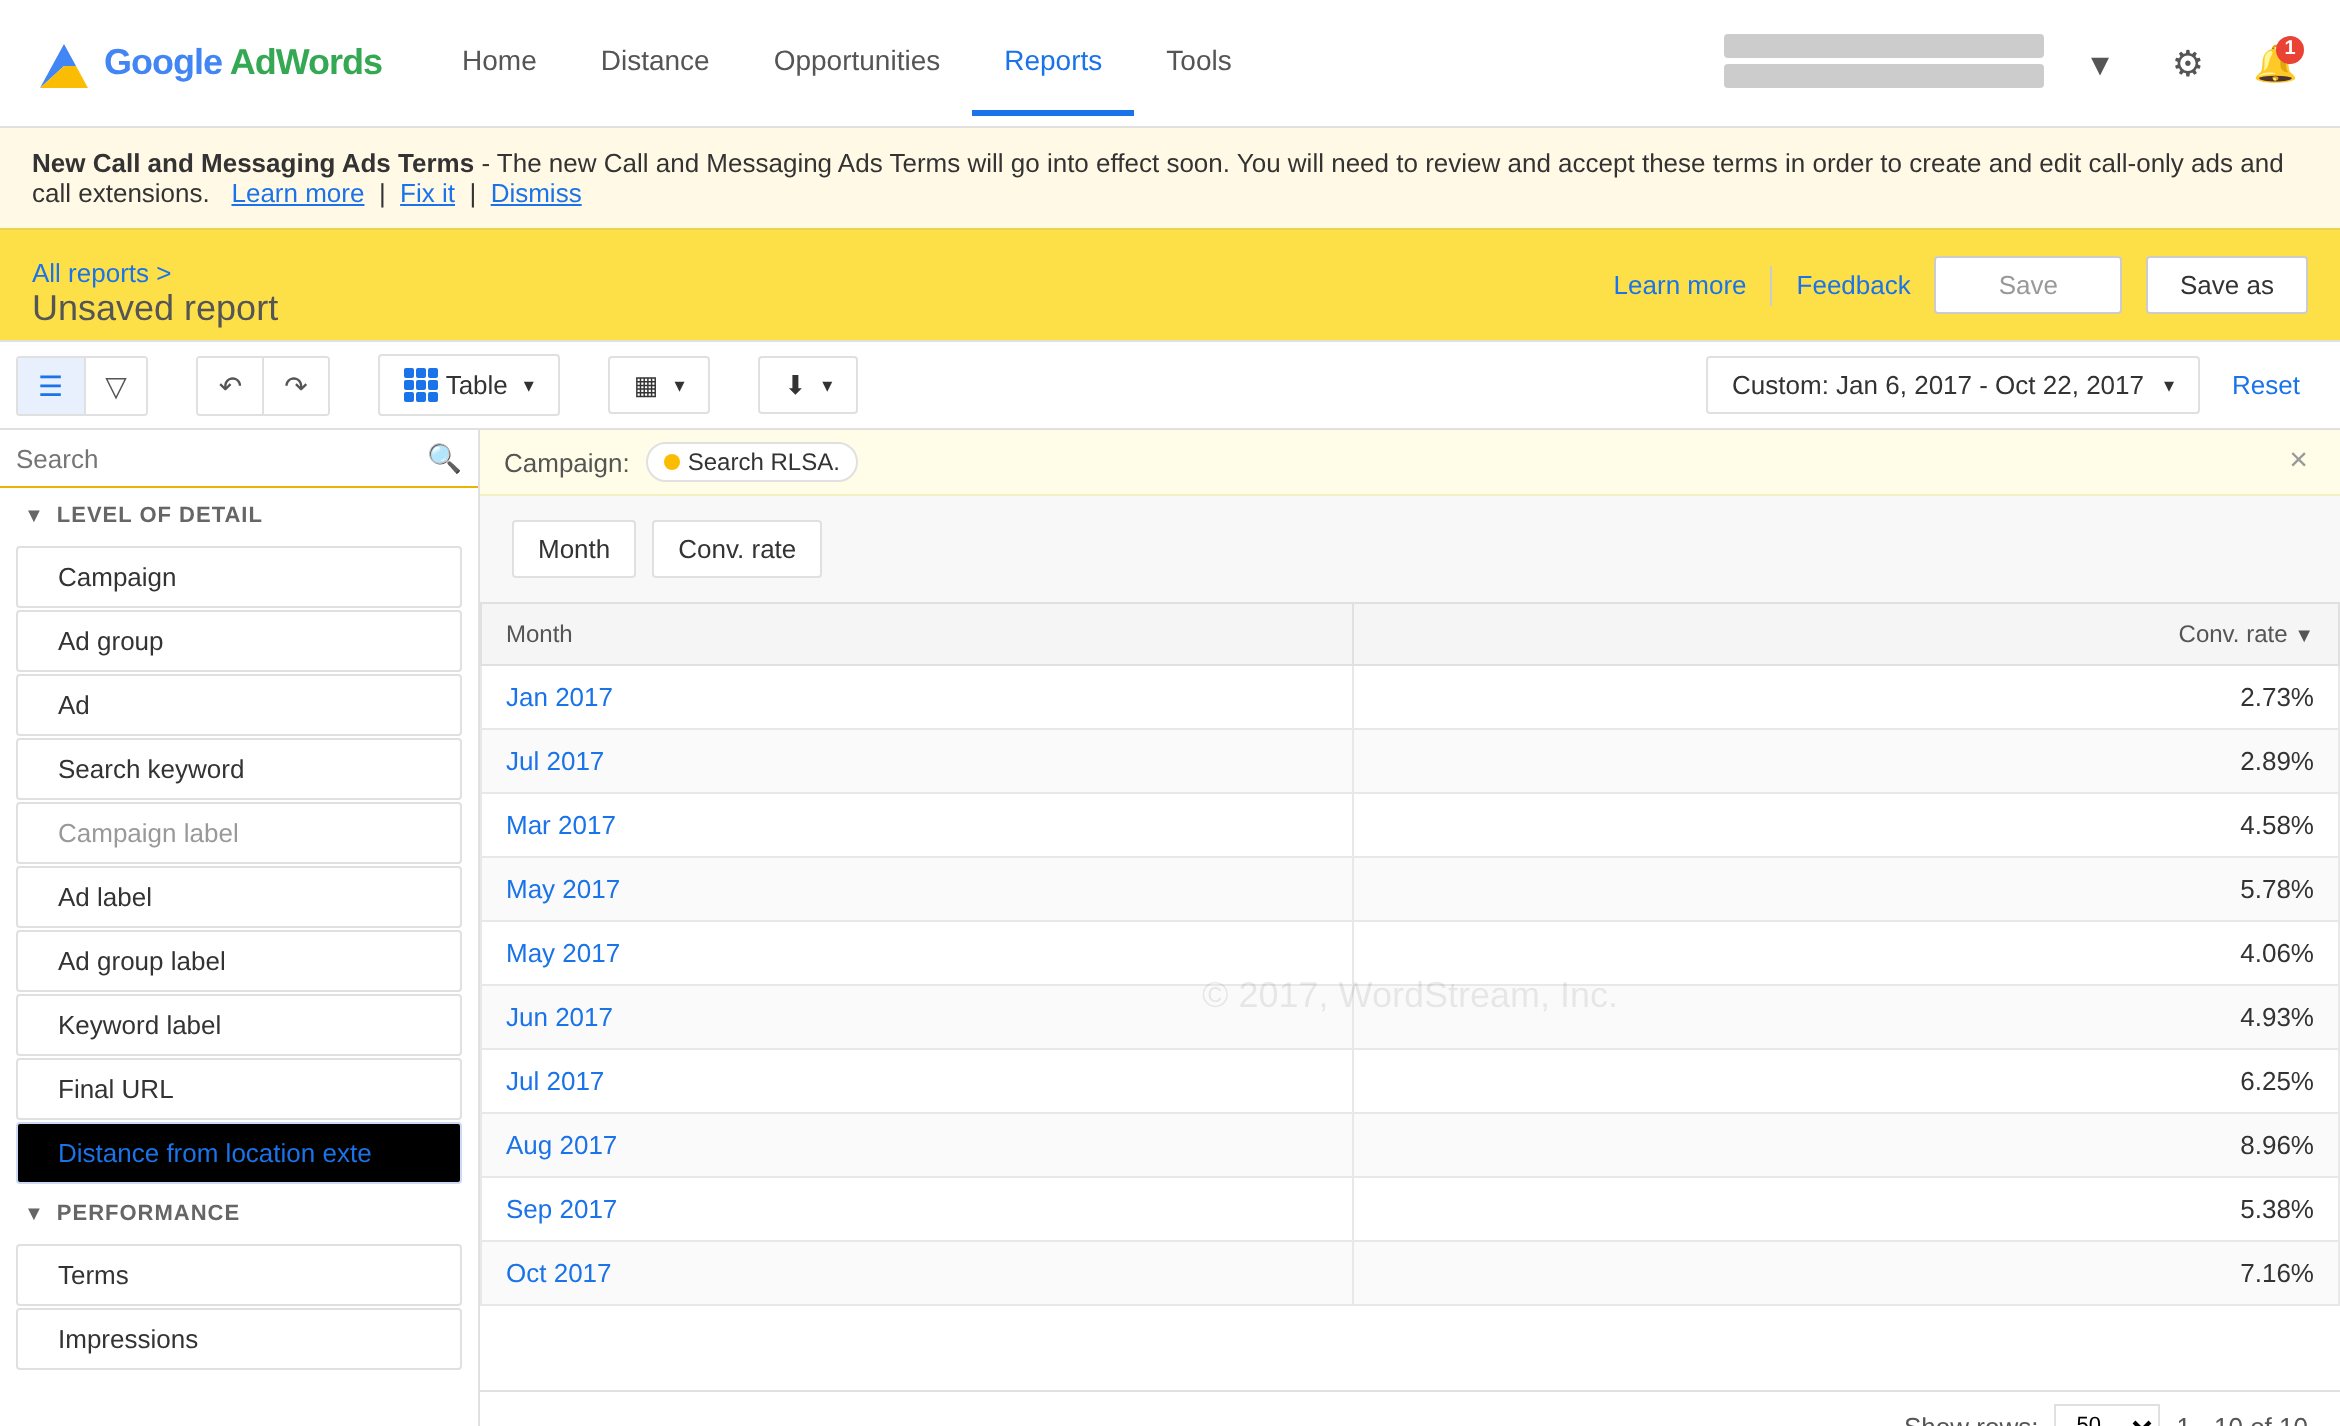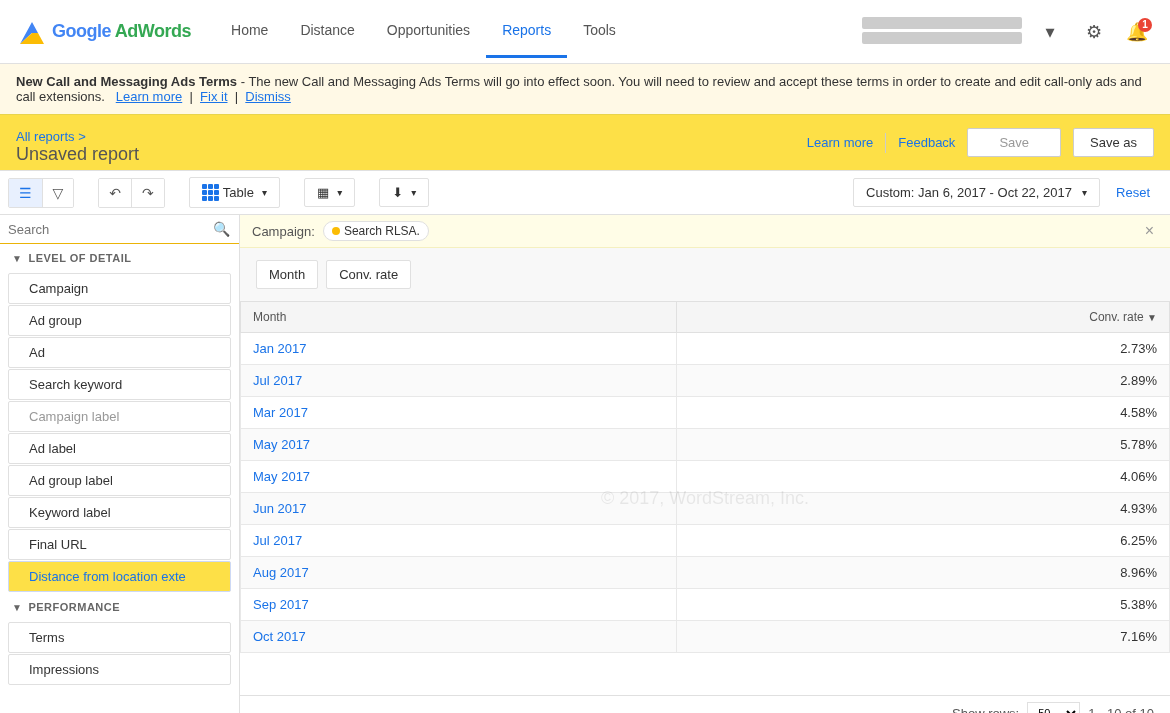--- a/index.html
+++ b/index.html
@@ -283,21 +283,21 @@
       padding: 7px 12px 7px 20px;
       font-size: 13px;
       color: #333;
       cursor: pointer;
       border-radius: 2px;
       margin: 1px 8px;
       background: #fff;
       border: 1px solid #e0e0e0;
     }
     .sidebar-item.disabled { color: #999; cursor: default; }
-    .sidebar-item.highlighted { color: #1a73e8; border-color: #cdd9f5; background: #fde047; }
+    .sidebar-item.highlighted { color: #1a73e8; border-color: #cdd9f5; background: #000000; }
 
     
     .filter-bar {
       background: #fffde7;
       border-bottom: 1px solid #f5f0c0;
       padding: 6px 12px;
       display: flex;
       align-items: center;
       font-size: 13px;
       color: #333;

